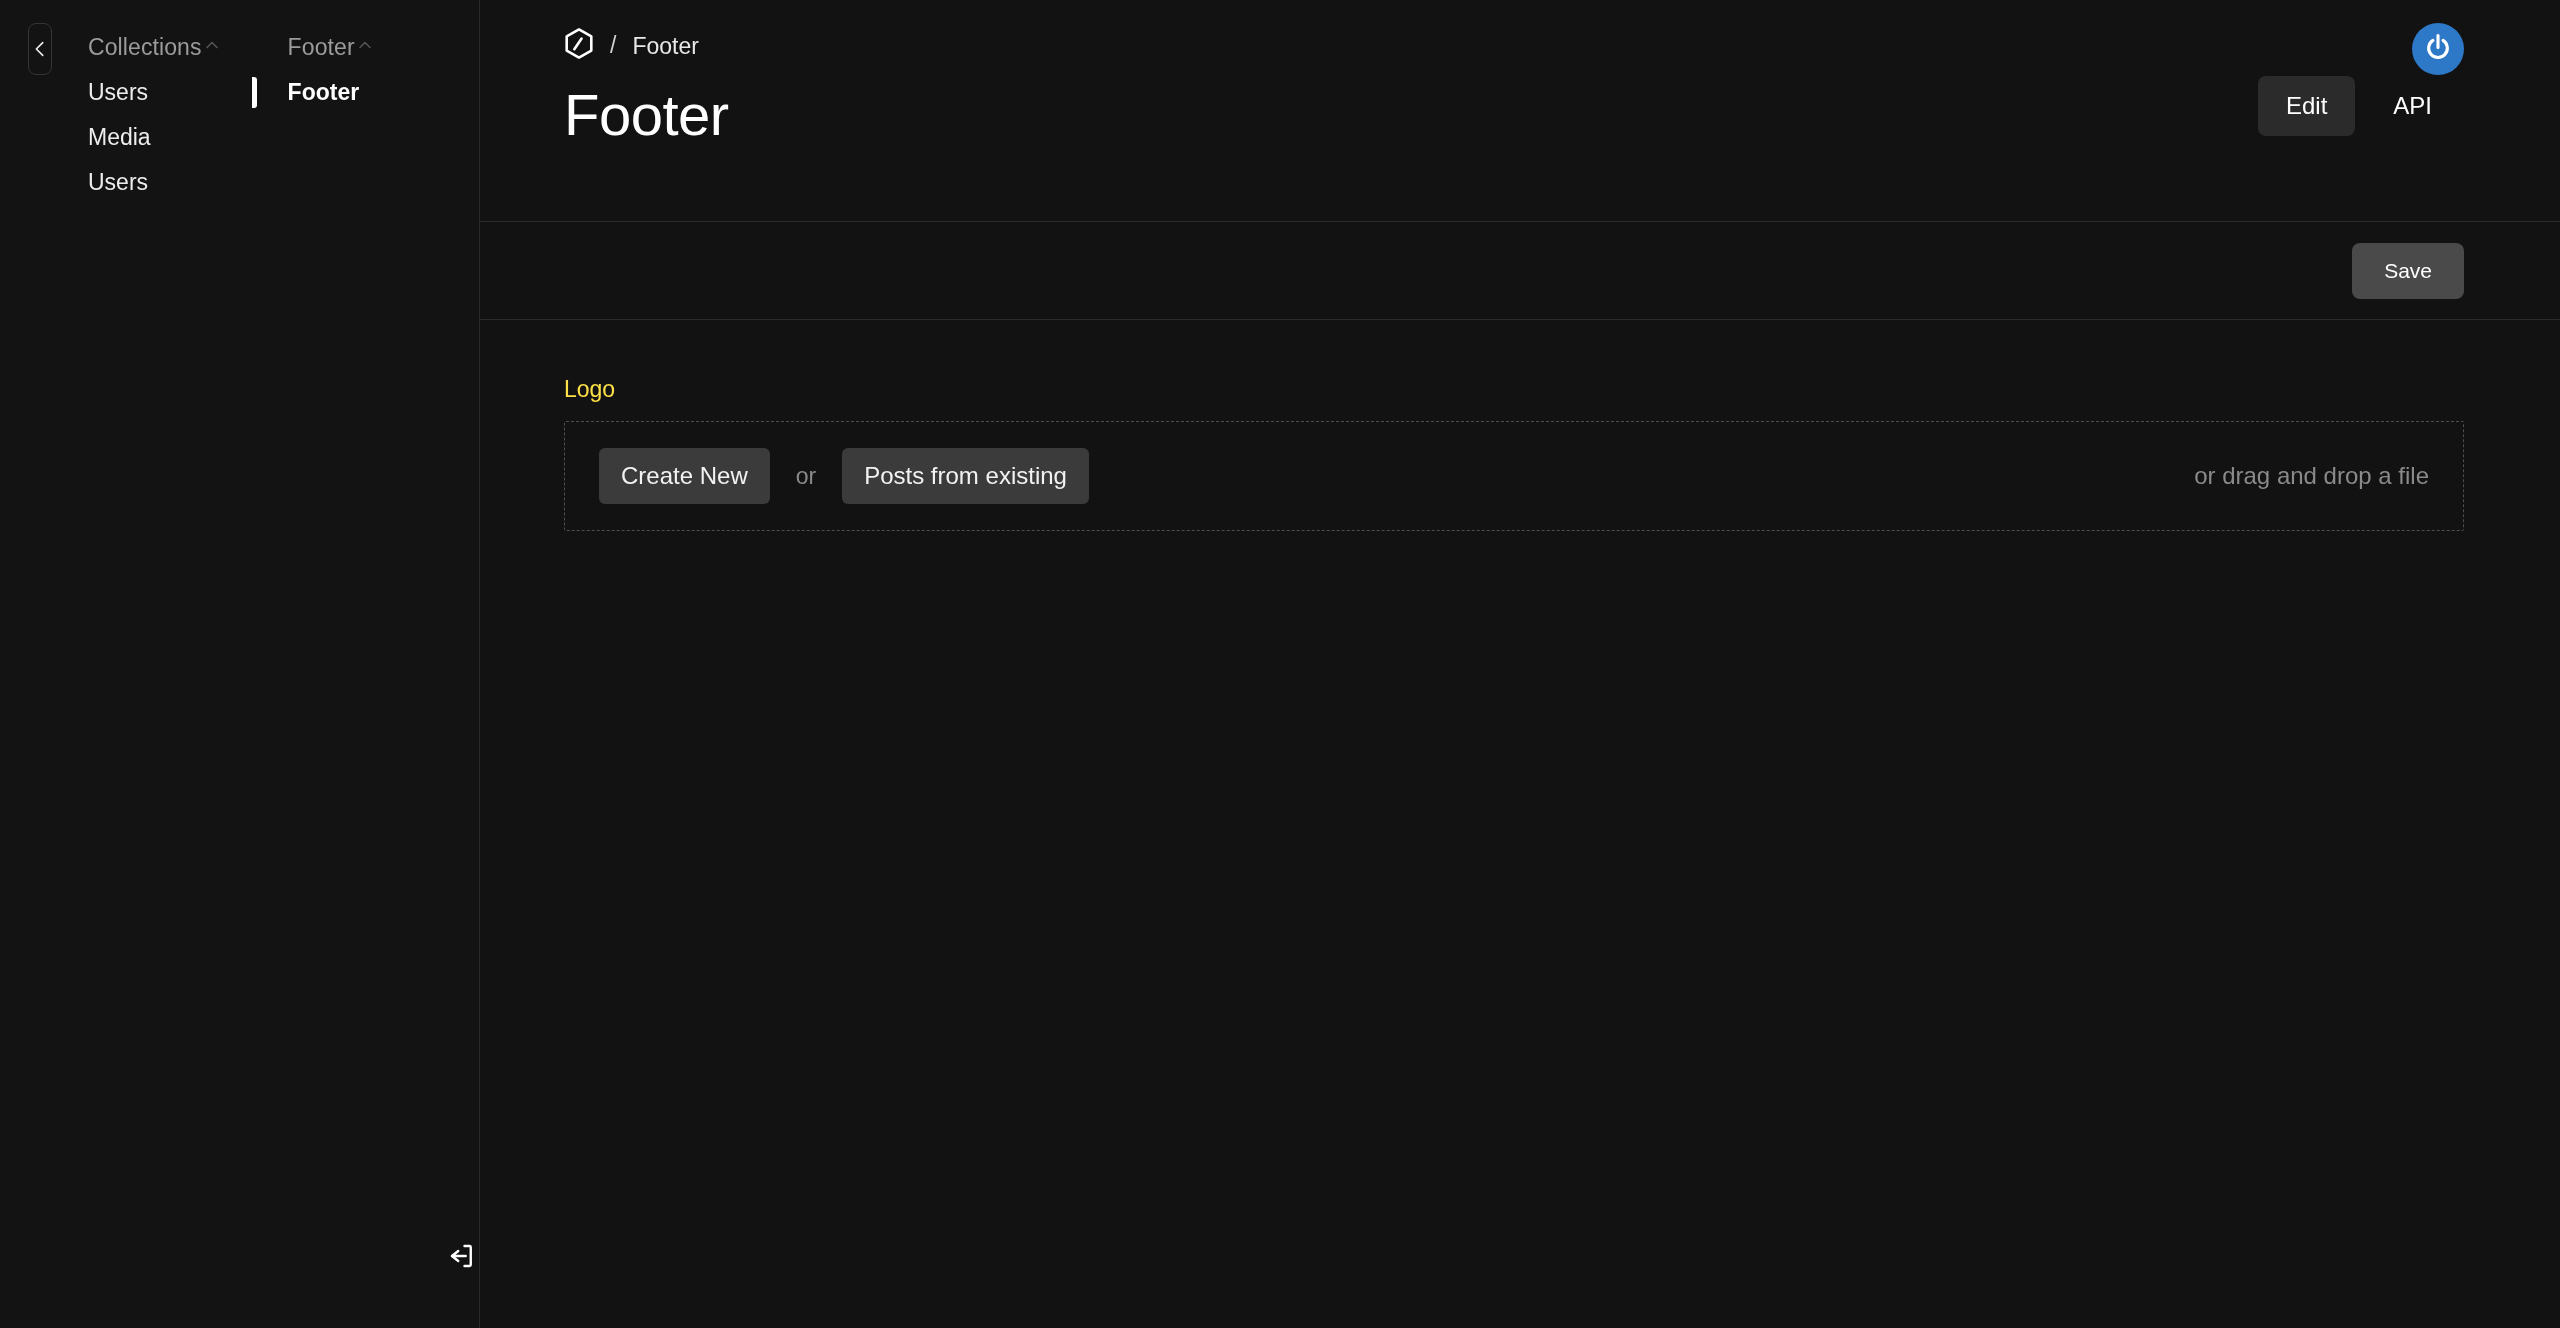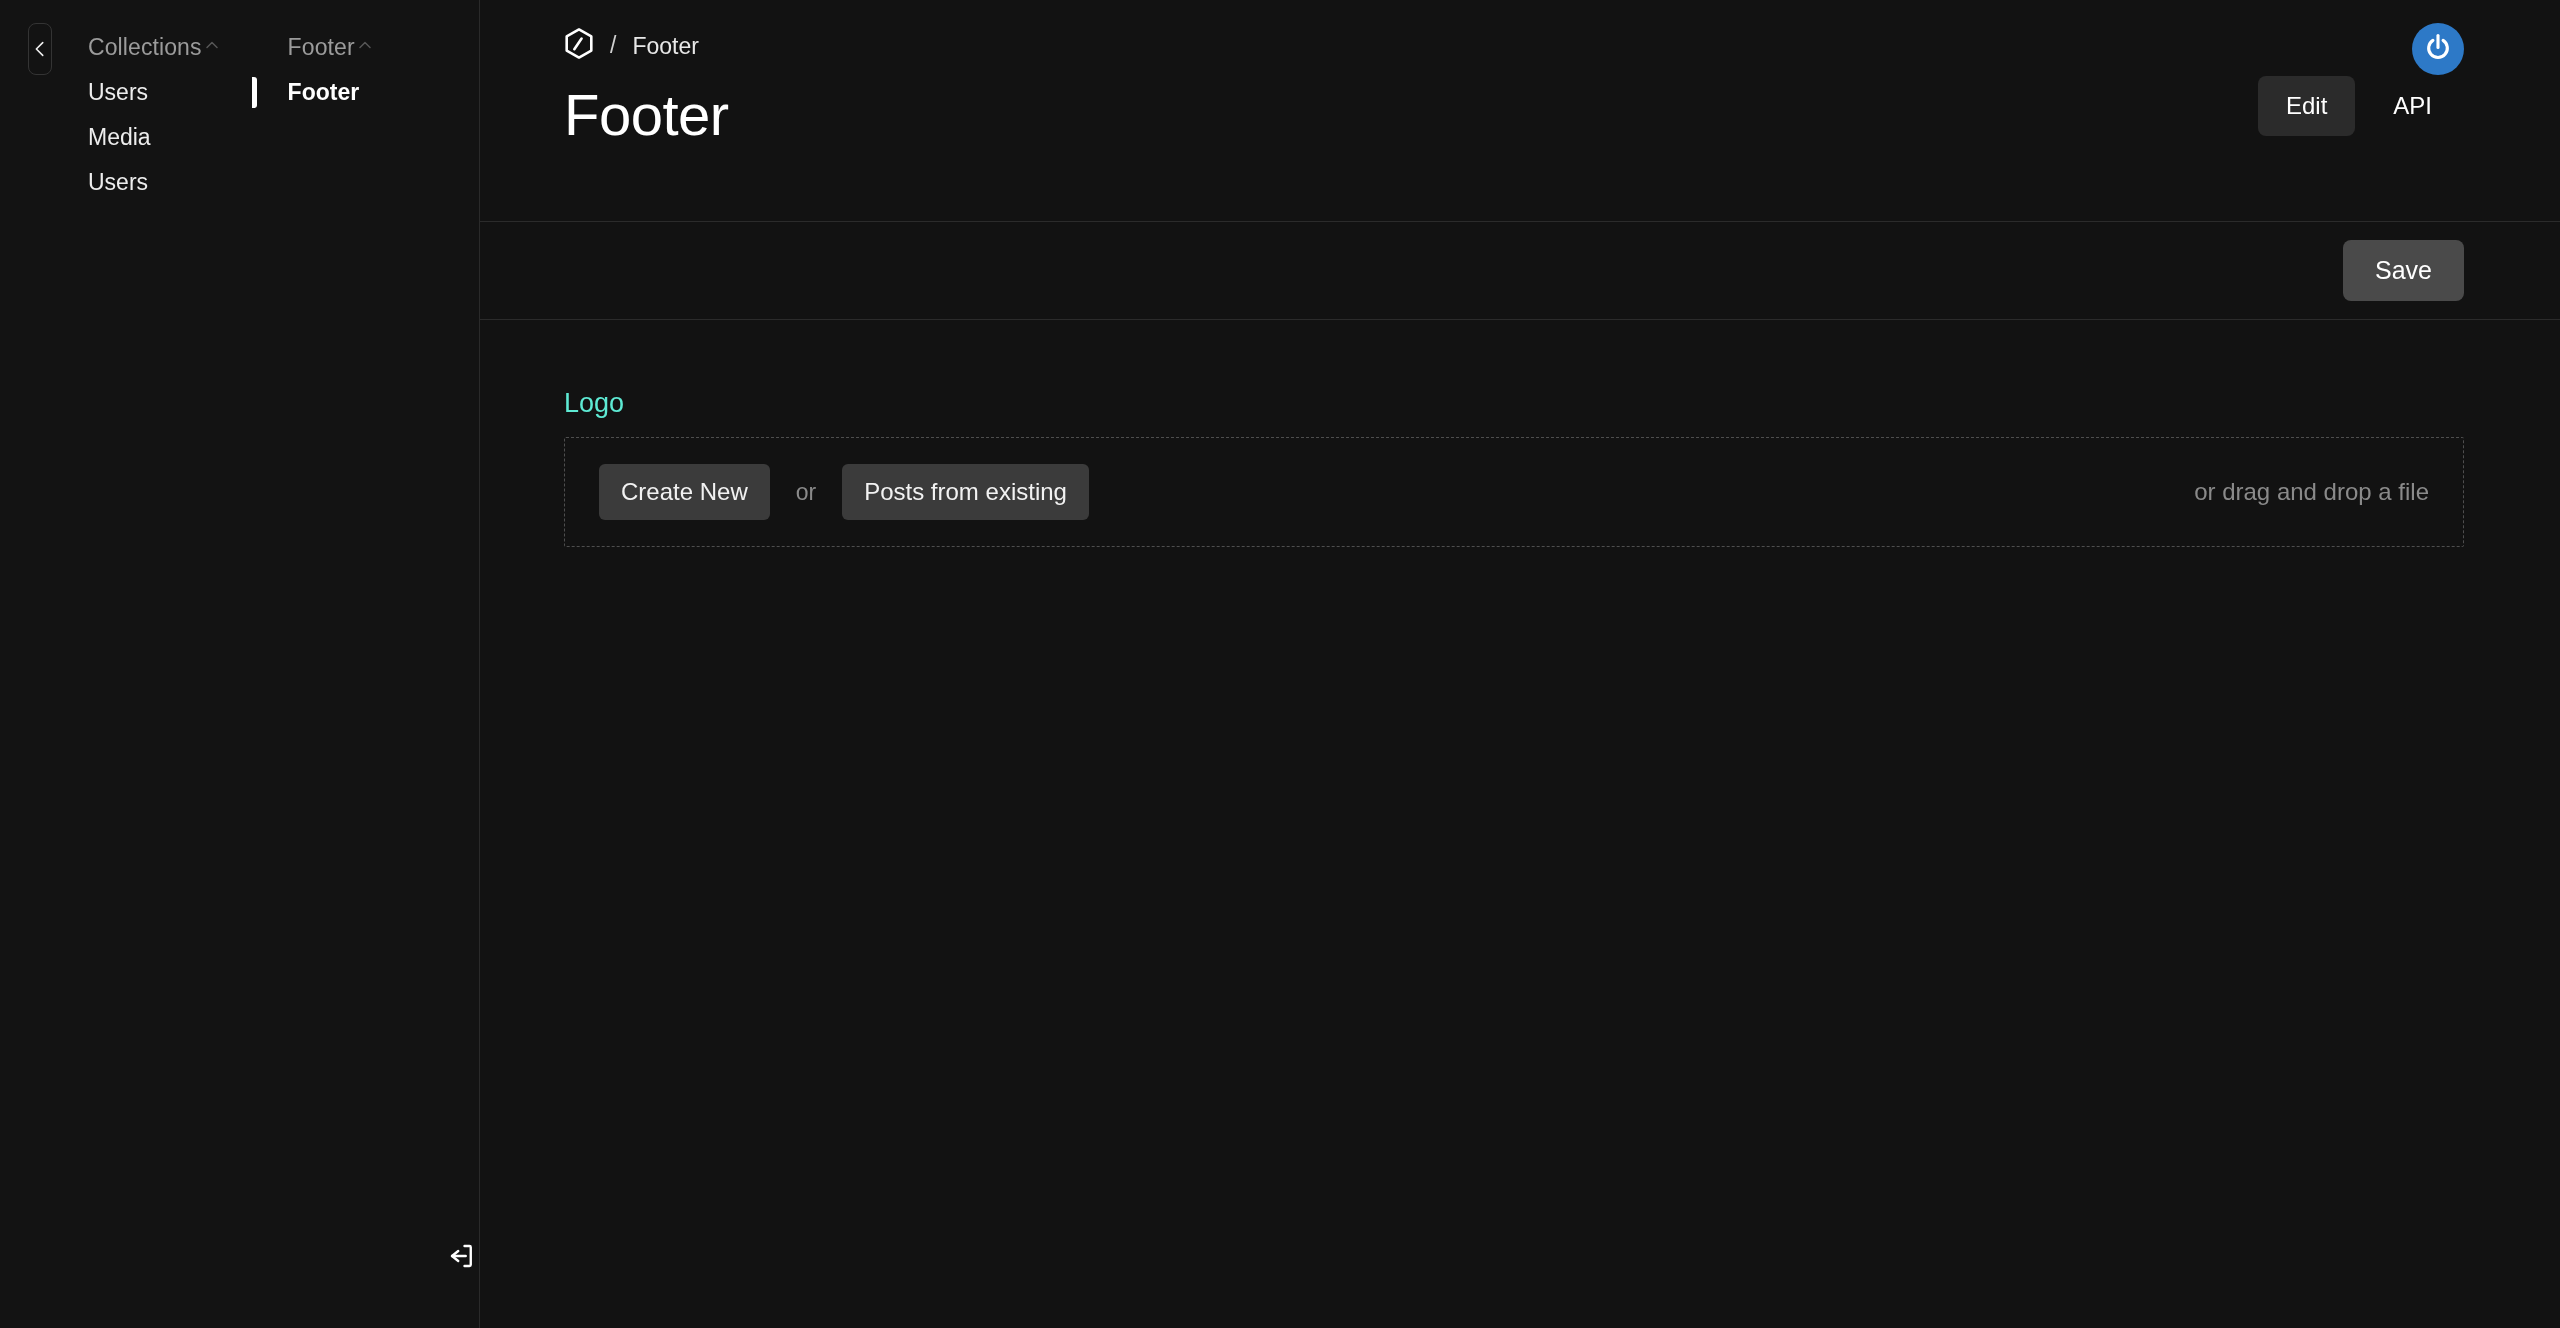--- a/index.html
+++ b/index.html
@@ -181,39 +181,38 @@
     height: 98px;
     border-bottom: 1px solid #2b2b2b;
     display: flex;
     align-items: center;
     justify-content: flex-end;
     padding: 0 96px 0 84px;
   }
   .save-btn {
     background: #4a4a4a;
     color: #ffffff;
-    font-size: 25px;
+    font-size: 21px;
     border: none;
     border-radius: 8px;
     padding: 16px 32px;
     cursor: pointer;
     font-family: "Liberation Sans", sans-serif;
   }
 
   
   .form-body {
     flex: 1;
     padding: 56px 96px 0 84px;
     overflow: hidden;
   }
   .field-label {
-    color: #5eead4;
-    font-size: 27px;
+    color: #fde047;
+    font-size: 23px;
     margin-bottom: 18px;
-    margin-top: 12px;
   }
   .upload-dropzone {
     border: 1px dashed #4e4e4e;
     border-radius: 2px;
     height: 110px;
     display: flex;
     align-items: center;
     justify-content: space-between;
     padding: 0 34px;
   }

